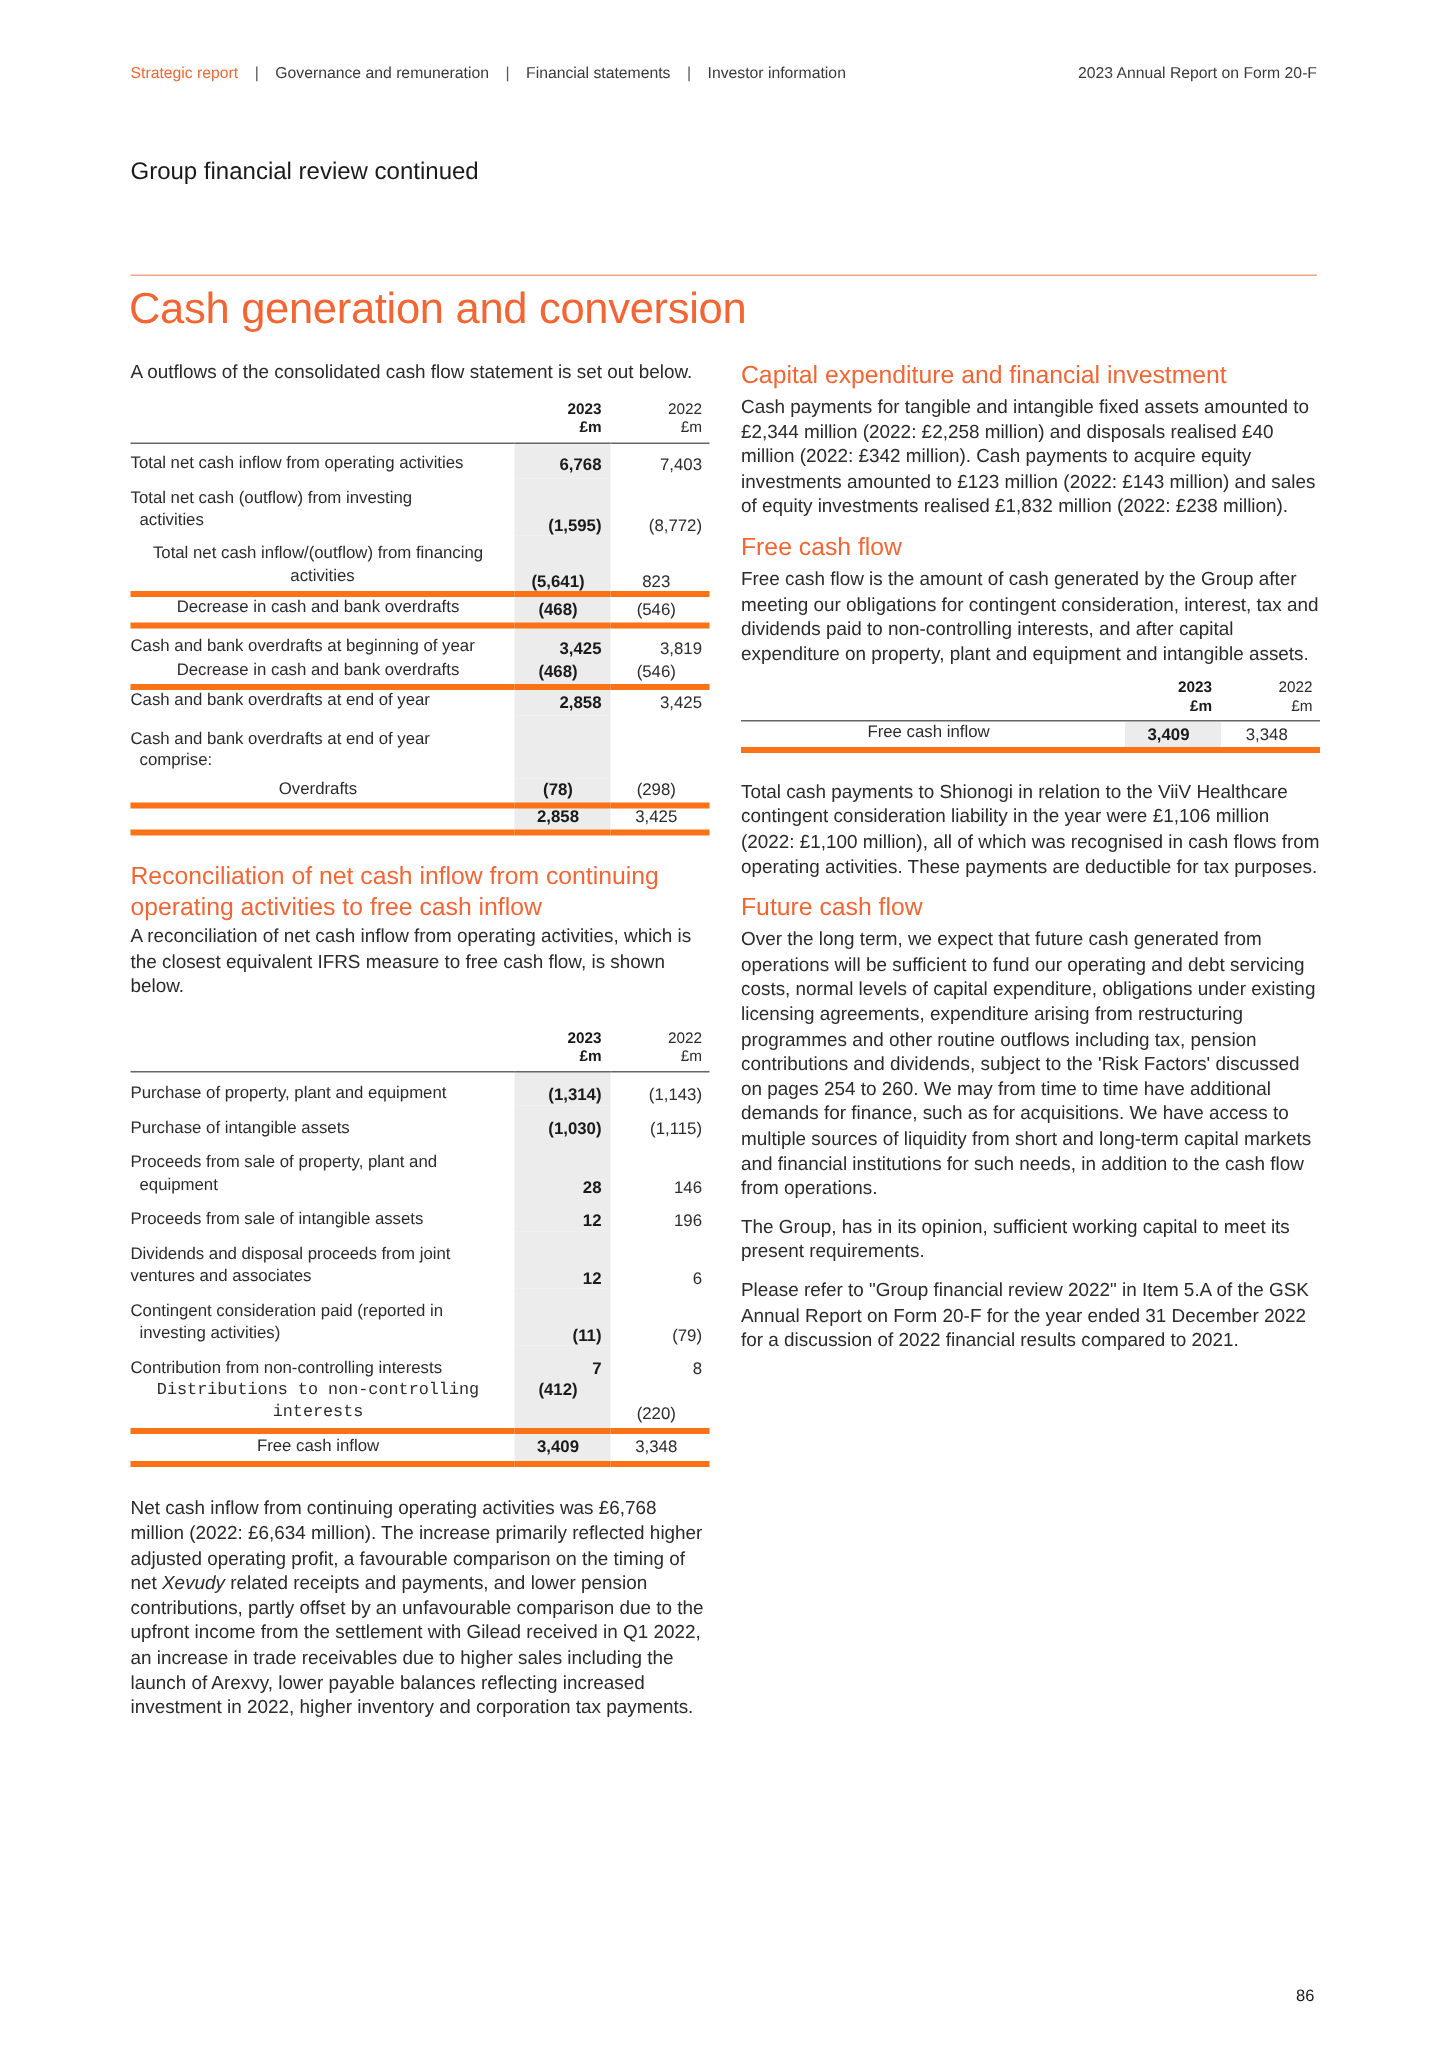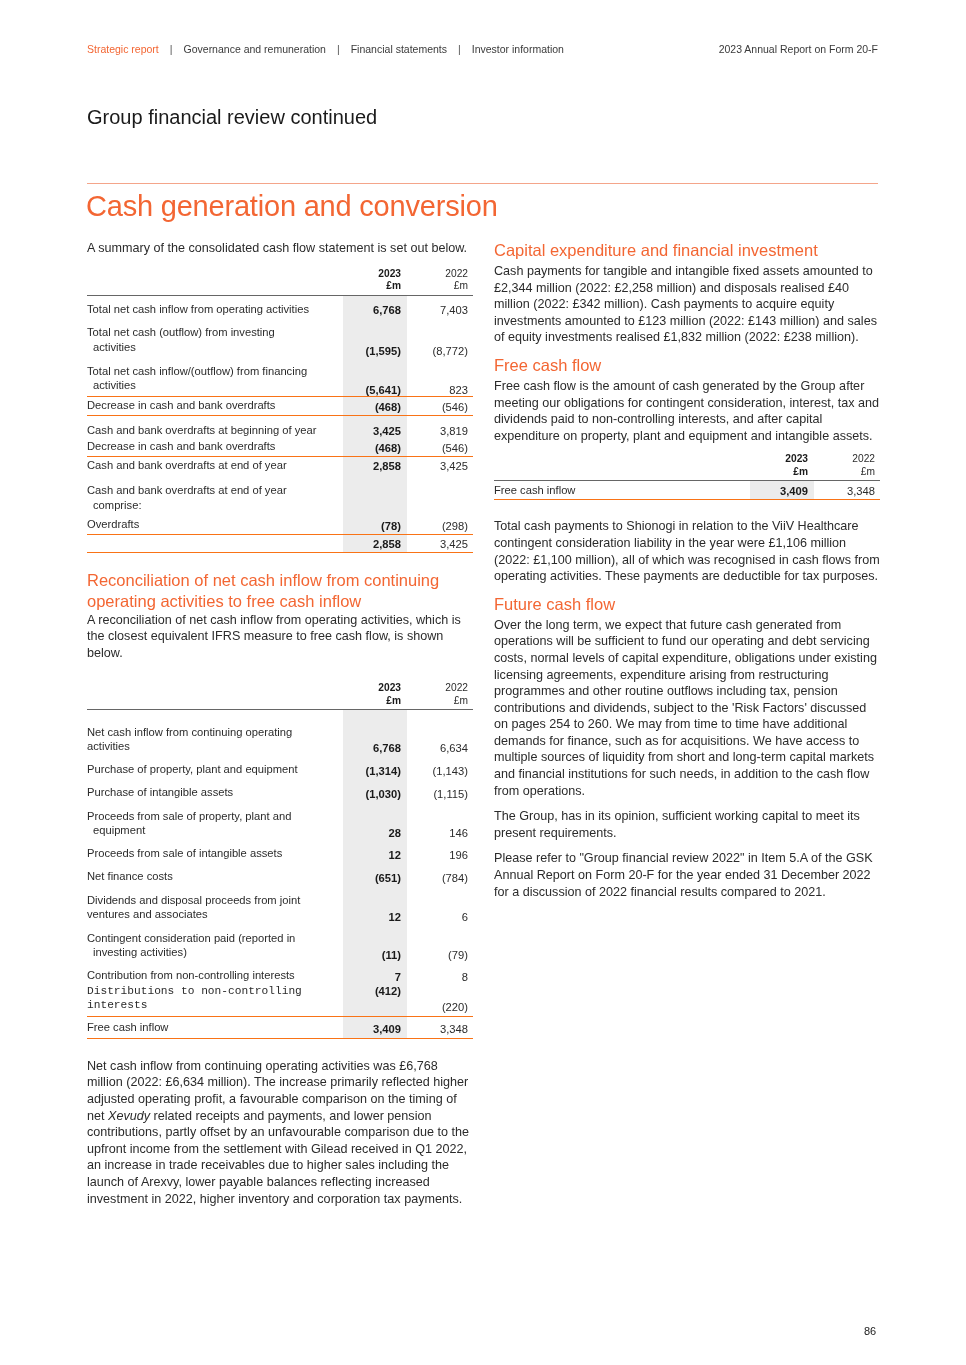--- a/index.html
+++ b/index.html
@@ -3,36 +3,36 @@
 <meta charset="utf-8">
 <style>
   * { box-sizing: border-box; margin: 0; padding: 0; }
   html, body { width: 966px; height: 1365px; background: #ffffff; }
   body { font-family: "Liberation Sans", "DejaVu Sans", sans-serif; color: #2b2b2b; position: relative; overflow: hidden; }
   .topnav { position: absolute; top: 41px; left: 87px; right: 88px; height: 16px; font-size: 10.5px; color: #3a3a3a; display: flex; align-items: center; }
   .topnav .nav-item { white-space: nowrap; }
   .topnav .nav-item.active { color: #f36633; }
   .topnav .sep { margin: 0 11px; color: #555; }
   .topnav .report-title { margin-left: auto; white-space: nowrap; }
-  .page-subtitle { position: absolute; top: 106px; left: 87px; font-size: 20px; color: #1a1a1a; }
+  .page-subtitle { position: absolute; top: 106px; left: 87px; font-size: 16px; color: #1a1a1a; }
   .rule-top { position: absolute; top: 183px; left: 87px; width: 791px; height: 1px; background: #f4a58a; }
   .page-title { position: absolute; top: 190px; left: 86px; font-size: 29px; color: #f36633; font-weight: normal; letter-spacing: -0.2px; }
   .col-left { position: absolute; top: 240px; left: 87px; width: 386px; }
   .col-right { position: absolute; top: 240px; left: 494px; width: 386px; }
   p.body { font-size: 12.6px; line-height: 16.6px; color: #2b2b2b; }
   h2.section { font-size: 16.5px; line-height: 21px; color: #f36633; font-weight: normal; }
   table.fin { width: 100%; border-collapse: collapse; font-size: 11.2px; color: #2b2b2b; }
   table.fin td { padding: 0; vertical-align: bottom; }
   table.fin td.label { padding-right: 6px; line-height: 14.5px; }
   table.fin td.c23 { width: 64px; text-align: right; padding-right: 6px; background: #ececec; font-weight: bold; color: #1a1a1a; }
   table.fin td.c22 { width: 66px; text-align: right; padding-right: 5px; }
   table.fin thead td { font-size: 10.2px; line-height: 12.5px; padding-bottom: 2px; }
   table.fin thead td.c23 { background: transparent; }
   table.fin tr.head-row td { border-bottom: 1px solid #666; }
-  table.fin tr.total td { border-bottom: 1px solid #f97316; }
+  table.fin tr.total td { border-bottom: 4px solid #f97316; text-align: center; }
   .indent { padding-left: 6px; display: inline-block; }
   .footer-page { position: absolute; top: 1325px; left: 864px; font-size: 11px; color: #1a1a1a; }
   em { font-style: italic; }
 </style>
 </head>
 <body>
 
 <div class="topnav">
   <span class="nav-item active">Strategic report</span>
   <span class="sep">|</span>
@@ -42,21 +42,21 @@
   <span class="sep">|</span>
   <span class="nav-item">Investor information</span>
   <span class="report-title">2023 Annual Report on Form 20-F</span>
 </div>
 
 <div class="page-subtitle">Group financial review continued</div>
 <div class="rule-top"></div>
 <h1 class="page-title">Cash generation and conversion</h1>
 
 <div class="col-left">
-  <p class="body">A summary of the consolidated cash flow statement is set out below.</p>
+  <p class="body">A outflows of the consolidated cash flow statement is set out below.</p>
 
   <table class="fin" style="margin-top:11px;">
     <thead>
       <tr class="head-row">
         <td class="label"></td>
         <td class="c23"><b>2023</b><br><span>£m</span></td>
         <td class="c22"><span>2022</span><br><span>£m</span></td>
       </tr>
     </thead>
     <tbody>
@@ -119,48 +119,38 @@
   <table class="fin" style="margin-top:21px;">
     <thead>
       <tr class="head-row">
         <td class="label"></td>
         <td class="c23"><b>2023</b><br><span>£m</span></td>
         <td class="c22"><span>2022</span><br><span>£m</span></td>
       </tr>
     </thead>
     <tbody>
       <tr>
-          <td class="label" style="height:45px;padding-bottom:1px;"><span>Net cash inflow from continuing operating</span><br><span>activities</span></td>
-          <td class="c23" style="padding-bottom:1px;">6,768</td>
-          <td class="c22" style="padding-bottom:1px;">6,634</td>
-        </tr>
-      <tr>
           <td class="label" style="height:23px;padding-bottom:1px;">Purchase of property, plant and equipment</td>
           <td class="c23" style="padding-bottom:1px;">(1,314)</td>
           <td class="c22" style="padding-bottom:1px;">(1,143)</td>
         </tr>
       <tr>
           <td class="label" style="height:23px;padding-bottom:1px;">Purchase of intangible assets</td>
           <td class="c23" style="padding-bottom:1px;">(1,030)</td>
           <td class="c22" style="padding-bottom:1px;">(1,115)</td>
         </tr>
       <tr>
           <td class="label" style="height:38px;padding-bottom:1px;"><span>Proceeds from sale of property, plant and</span><br><span class="indent">equipment</span></td>
           <td class="c23" style="padding-bottom:0;">28</td>
           <td class="c22" style="padding-bottom:0;">146</td>
         </tr>
       <tr>
           <td class="label" style="height:23px;padding-bottom:1px;">Proceeds from sale of intangible assets</td>
           <td class="c23" style="padding-bottom:1px;">12</td>
           <td class="c22" style="padding-bottom:1px;">196</td>
-        </tr>
-      <tr>
-          <td class="label" style="height:23px;padding-bottom:1px;">Net finance costs</td>
-          <td class="c23" style="padding-bottom:1px;">(651)</td>
-          <td class="c22" style="padding-bottom:1px;">(784)</td>
         </tr>
       <tr>
           <td class="label" style="height:38px;padding-bottom:1px;"><span>Dividends and disposal proceeds from joint</span><br><span>ventures and associates</span></td>
           <td class="c23" style="padding-bottom:0;">12</td>
           <td class="c22" style="padding-bottom:0;">6</td>
         </tr>
       <tr>
           <td class="label" style="height:38px;padding-bottom:1px;"><span>Contingent consideration paid (reported in</span><br><span class="indent">investing activities)</span></td>
           <td class="c23" style="padding-bottom:0;">(11)</td>
           <td class="c22" style="padding-bottom:0;">(79)</td>

